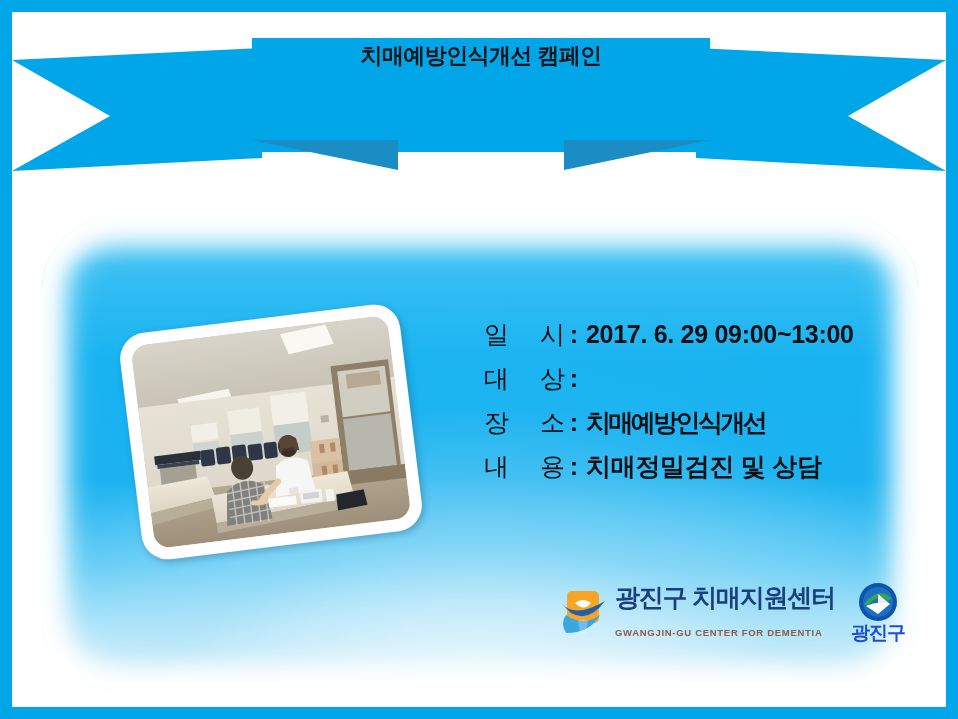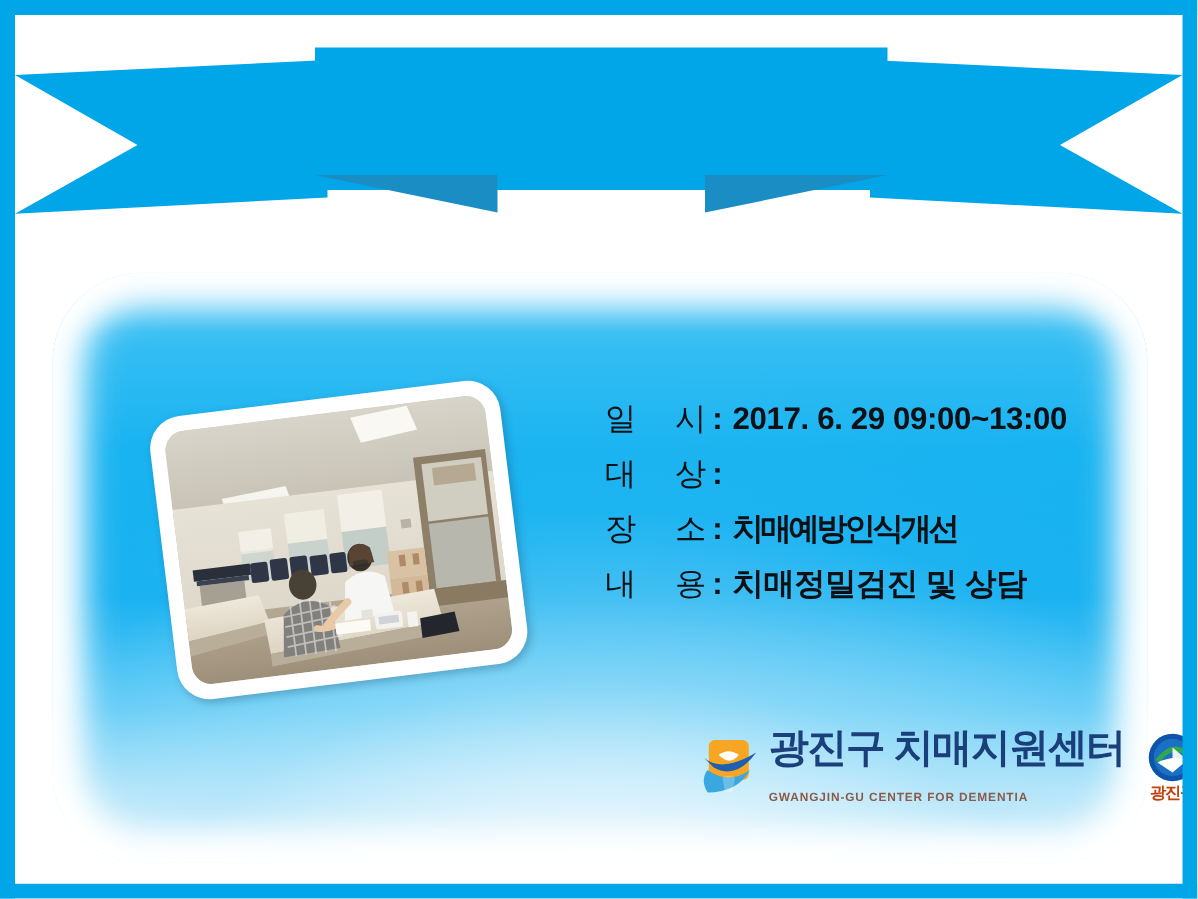--- a/index.html
+++ b/index.html
@@ -178,21 +178,21 @@
     left: 560px;
     top: 582px;
     display: flex;
     align-items: center;
     z-index: 22;
   }
   .logo-mark { width: 46px; height: 46px; margin-right: 9px; }
   .logo-mark svg { display: block; }
   .logo-words { display: flex; flex-direction: column; justify-content: center; }
   .logo-ko {
-    font-size: 32px;
+    font-size: 25px;
     font-weight: bold;
     color: #1b3f7a;
     letter-spacing: -1.2px;
     line-height: 1.05;
     white-space: nowrap;
   }
   .logo-en {
     font-size: 9.5px;
     font-weight: bold;
     color: #8a5a4a;
@@ -202,23 +202,23 @@
     white-space: nowrap;
   }
   .gu-emblem {
     margin-left: 16px;
     display: flex;
     flex-direction: column;
     align-items: center;
   }
   .gu-emblem svg { display: block; }
   .gu-label {
-    font-size: 13px;
-    font-weight: bold;
-    color: #c2410c;
+    font-size: 19px;
+    font-weight: bold;
+    color: #1d4ed8;
     letter-spacing: -1px;
     margin-top: 1px;
     line-height: 1;
   }
 </style>
 </head>
 <body>
 
 <div id="poster">
 
@@ -230,20 +230,21 @@
       <polygon points="946,60 696,48 696,158 946,171 848,116" fill="#00a6e8"></polygon>
 
       <rect x="252" y="38" width="458" height="114" fill="#00a6e8"></rect>
 
       <polygon points="252,140 398,140 398,170" fill="#1a8dc4"></polygon>
       <polygon points="710,140 564,140 564,170" fill="#1a8dc4"></polygon>
     </svg>
   </div>
 
   <div class="ribbon-text">
+    <div class="ribbon-sub">치매예방인식개선 캠페인</div>
   </div>
 
   <div class="panel"></div>
 
   <div class="photo">
     <div class="photo-inner">
       <svg viewBox="0 0 258 204" preserveAspectRatio="none" xmlns="http://www.w3.org/2000/svg">
         <defs>
           <linearGradient id="ceil" x1="0" y1="0" x2="0" y2="1">
             <stop offset="0%" stop-color="#d8d4c9"></stop>

